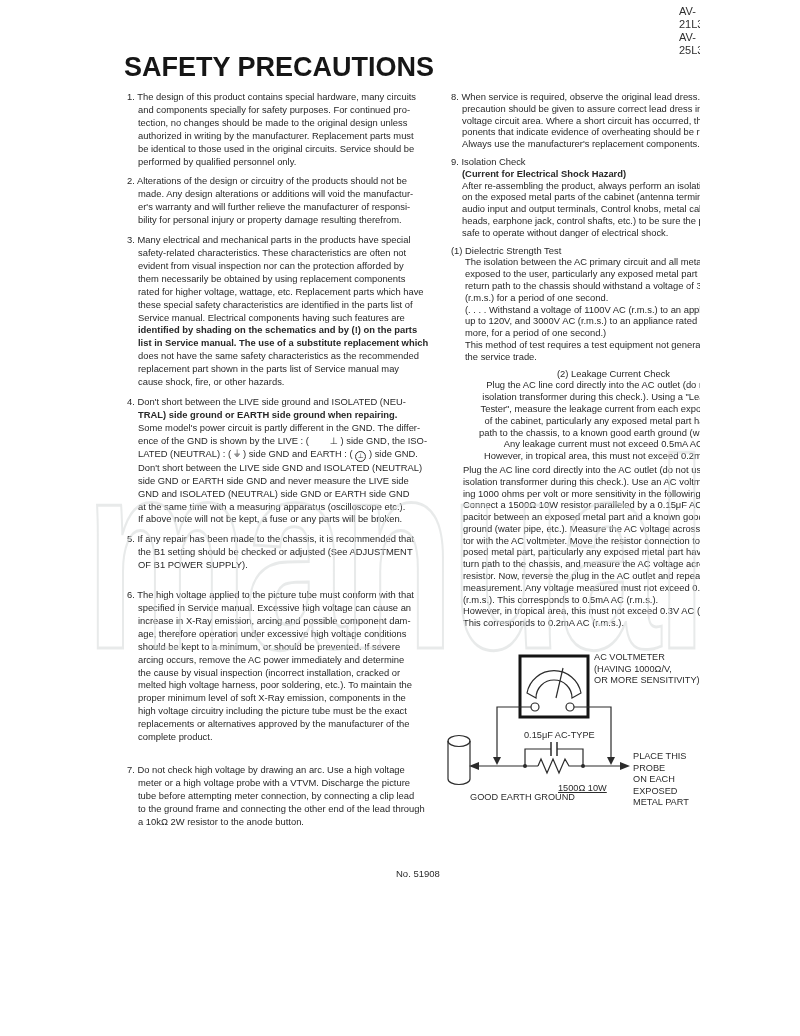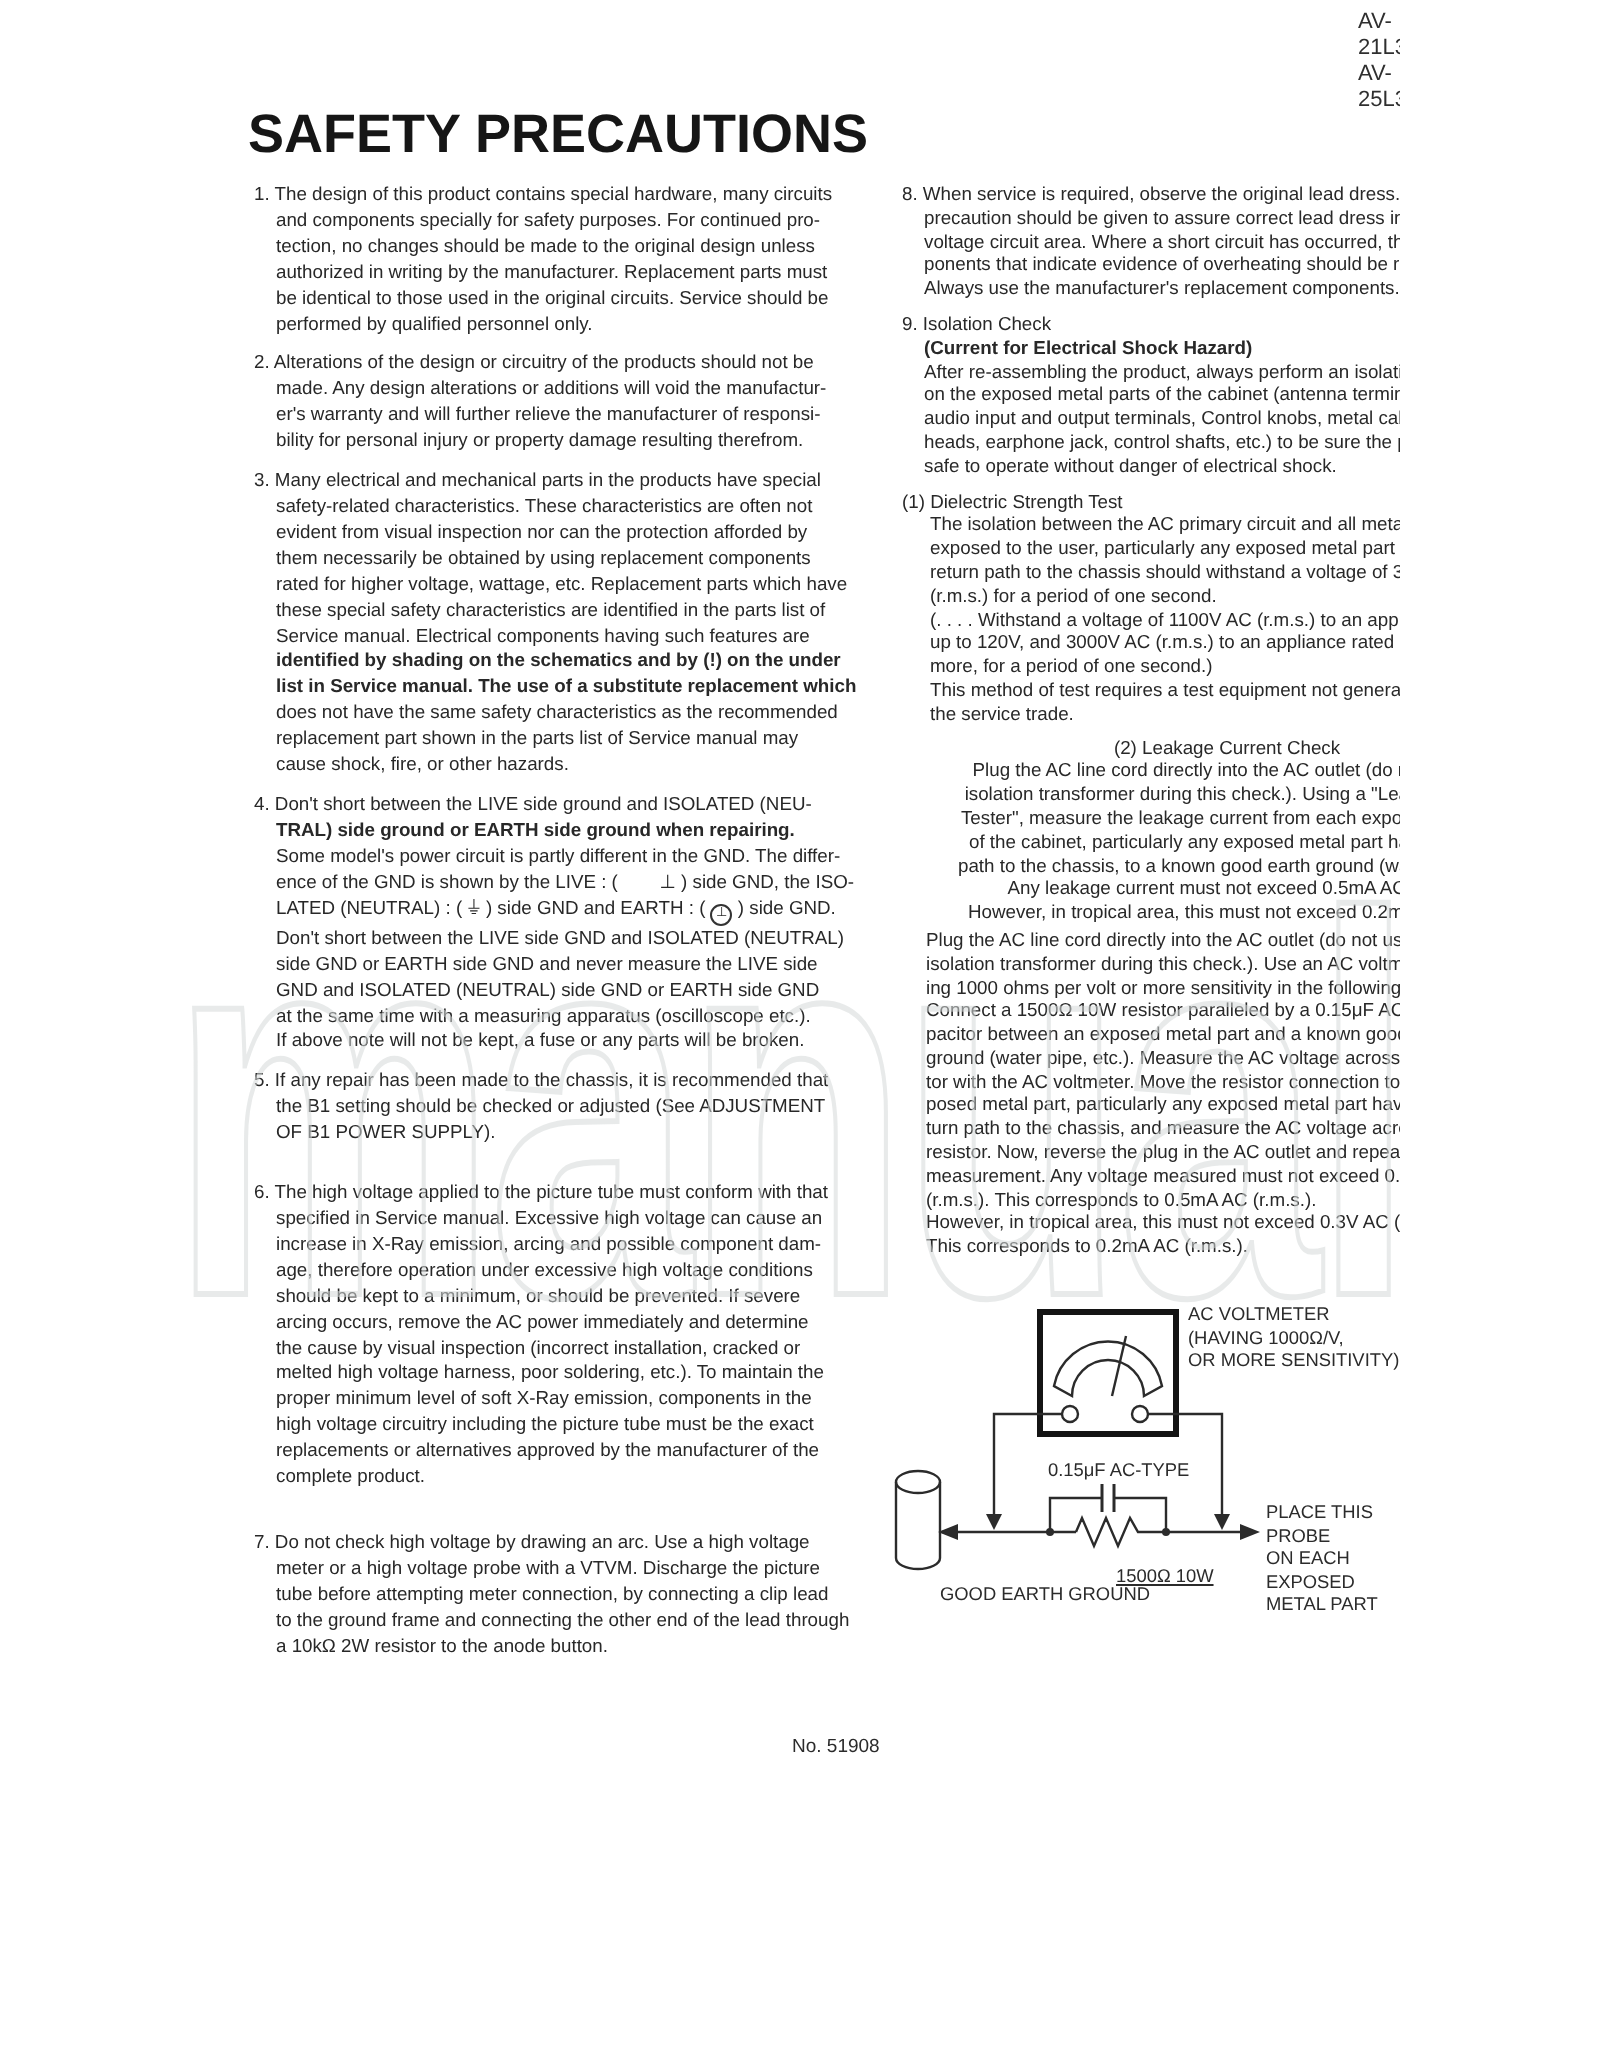--- a/index.html
+++ b/index.html
@@ -65,21 +65,21 @@
 made. Any design alterations or additions will void the manufactur-
 er's warranty and will further relieve the manufacturer of responsi-
 bility for personal injury or property damage resulting therefrom.</span></p>
     <p class="para"><span>3. Many electrical and mechanical parts in the products have special
 safety-related characteristics. These characteristics are often not
 evident from visual inspection nor can the protection afforded by
 them necessarily be obtained by using replacement components
 rated for higher voltage, wattage, etc. Replacement parts which have
 these special safety characteristics are identified in the parts list of
 Service manual. Electrical components having such features are
-</span><b>identified by shading on the schematics and by (!) on the under
+</span><b>identified by shading on the schematics and by (!) on the parts
 list in Service manual. The use of a substitute replacement which</b><span>
 does not have the same safety characteristics as the recommended
 replacement part shown in the parts list of Service manual may
 cause shock, fire, or other hazards.</span></p>
     <p class="para"><span>4. Don't short between the LIVE side ground and ISOLATED (NEU-
 </span><b>TRAL) side ground or EARTH side ground when repairing.</b><span>
 Some model's power circuit is partly different in the GND. The differ-
 ence of the GND is shown by the LIVE : (&nbsp;&nbsp;&nbsp;&nbsp;&nbsp;&nbsp;&nbsp;&nbsp;⊥&nbsp;) side GND, the ISO-
 LATED (NEUTRAL) : (&nbsp;⏚&nbsp;) side GND and EARTH : (&nbsp;</span><span class="sym-circle">⊥</span><span>&nbsp;) side GND.
 Don't short between the LIVE side GND and ISOLATED (NEUTRAL)

